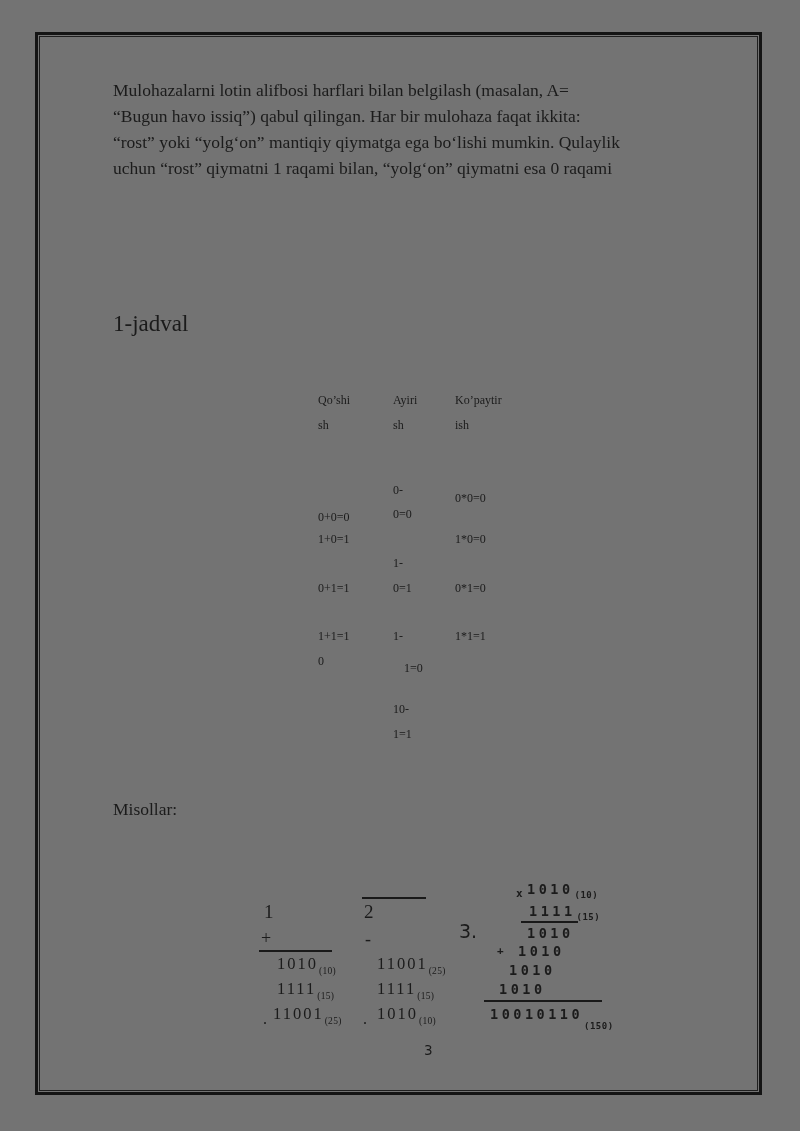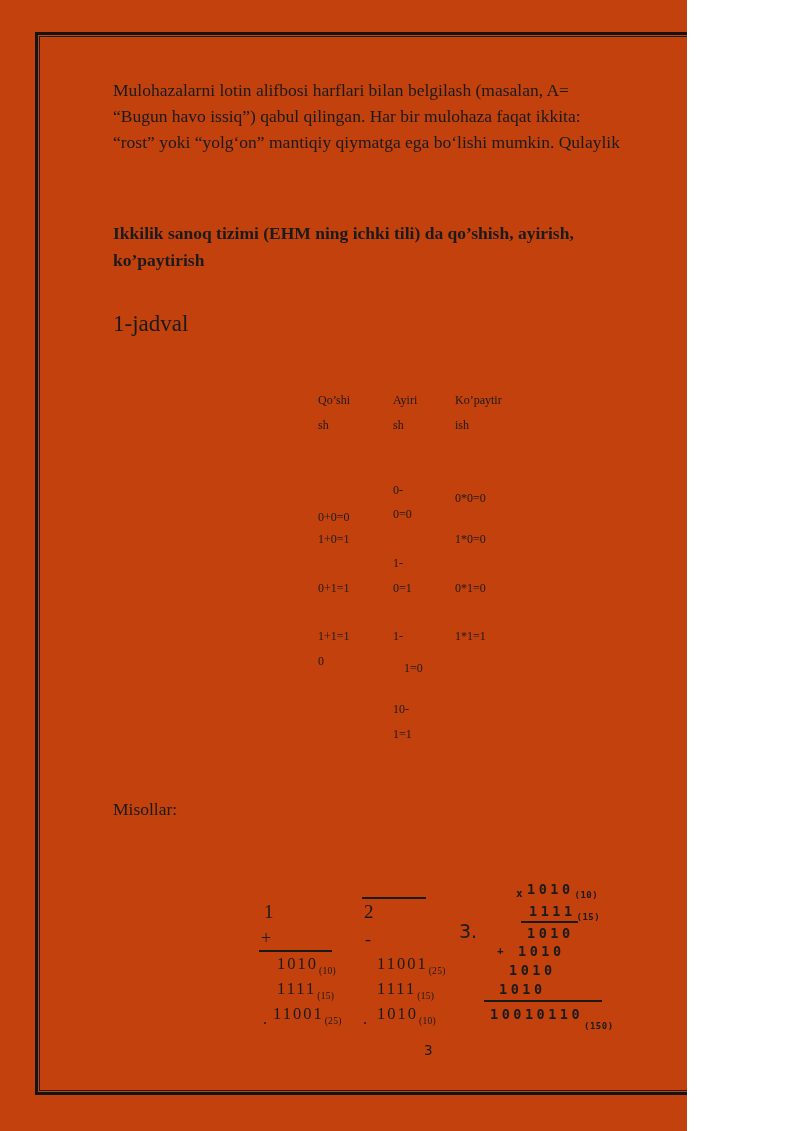--- a/index.html
+++ b/index.html
@@ -1,17 +1,17 @@
 <!DOCTYPE html>
 <html><head>
 <meta charset="utf-8">
 <style>
   html,body { margin:0; padding:0; background:#ffffff; }
   .page {
-    position:relative; width:687px; height:1131px; background:#c2410c;
+    position:relative; width:800px; height:1131px; background:#737373;
     font-family:"Liberation Serif","DejaVu Serif",serif; color:#1b1b1b; overflow:hidden;
   }
   .frame-outer {
     position:absolute; left:35px; top:32px; width:721px; height:1057px;
     border:3px solid #141414;
   }
   .frame-inner {
     position:absolute; left:1px; top:1px; right:1px; bottom:1px;
     border:1px solid #1f1f1f;
   }
@@ -39,26 +39,23 @@
 <div class="page">
 
   <div class="frame-outer">
     <div class="frame-inner"></div>
   </div>
 
   <div class="para">
     <div class="para-line">Mulohazalarni lotin alifbosi harflari bilan belgilash (masalan, A=</div>
     <div class="para-line">“Bugun havo issiq”) qabul qilingan. Har bir mulohaza faqat ikkita:</div>
     <div class="para-line">“rost” yoki “yolg‘on” mantiqiy qiymatga ega bo‘lishi mumkin. Qulaylik</div>
+    <div class="para-line">uchun “rost” qiymatni 1 raqami bilan, “yolg‘on” qiymatni esa 0 raqami</div>
   </div>
 
-  <div class="heading">
-    <div class="para-line">Ikkilik sanoq tizimi (EHM ning ichki tili) da qo’shish, ayirish,</div>
-    <div class="para-line">ko’paytirish</div>
-  </div>
 
   <div class="caption">1-jadval</div>
 
   <div>
 
     <span class="t" style="left:318px; top:388px;">Qo’shi</span>
     <span class="t" style="left:318px; top:413px;">sh</span>
     <span class="t" style="left:318px; top:505px;">0+0=0</span>
     <span class="t" style="left:318px; top:527px;">1+0=1</span>
     <span class="t" style="left:318px; top:576px;">0+1=1</span>

